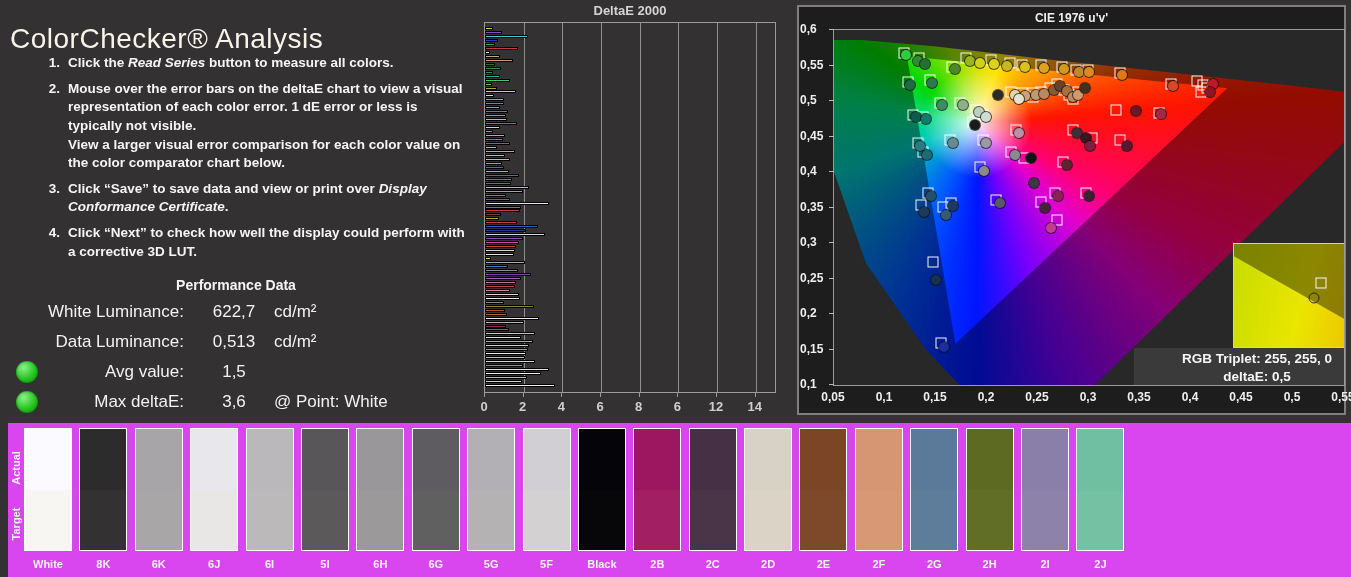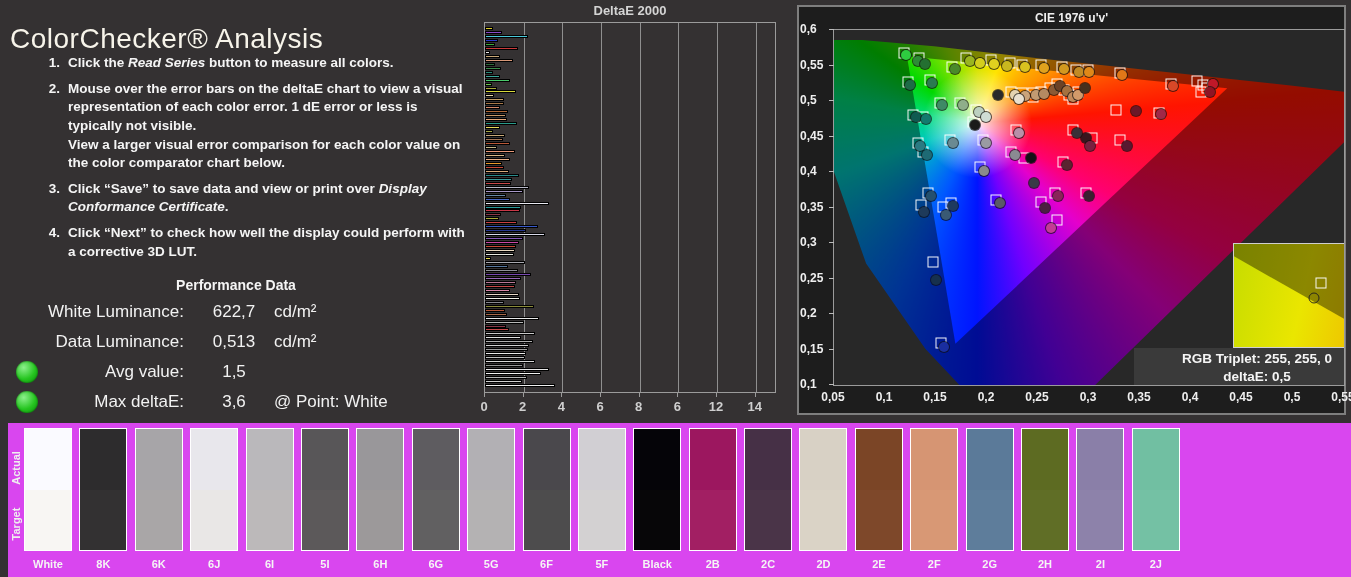--- a/index.html
+++ b/index.html
@@ -499,27 +499,20 @@
         </div>
         <div class="patch-cell">
           <div class="patch">
             <div class="half" style="background: rgb(178, 176, 180);"></div>
             <div class="half" style="background: rgb(180, 178, 179);"></div>
           </div>
           <div class="patch-label">5G</div>
         </div>
         <div class="patch-cell">
           <div class="patch">
-            <div class="half" style="background: rgb(74, 72, 76);"></div>
-            <div class="half" style="background: rgb(77, 76, 77);"></div>
-          </div>
-          <div class="patch-label">6F</div>
-        </div>
-        <div class="patch-cell">
-          <div class="patch">
             <div class="half" style="background: rgb(209, 207, 211);"></div>
             <div class="half" style="background: rgb(211, 209, 210);"></div>
           </div>
           <div class="patch-label">5F</div>
         </div>
         <div class="patch-cell">
           <div class="patch">
             <div class="half" style="background: rgb(5, 4, 8);"></div>
             <div class="half" style="background: rgb(7, 6, 8);"></div>
           </div>

